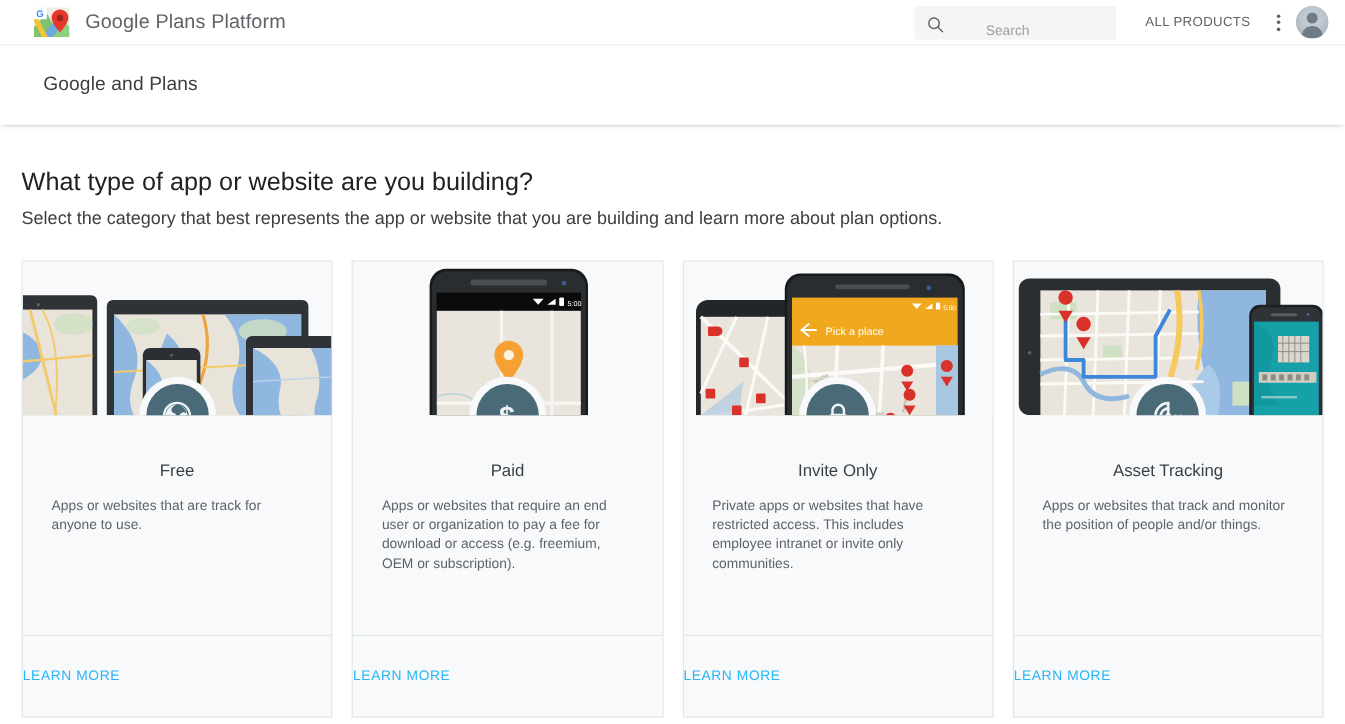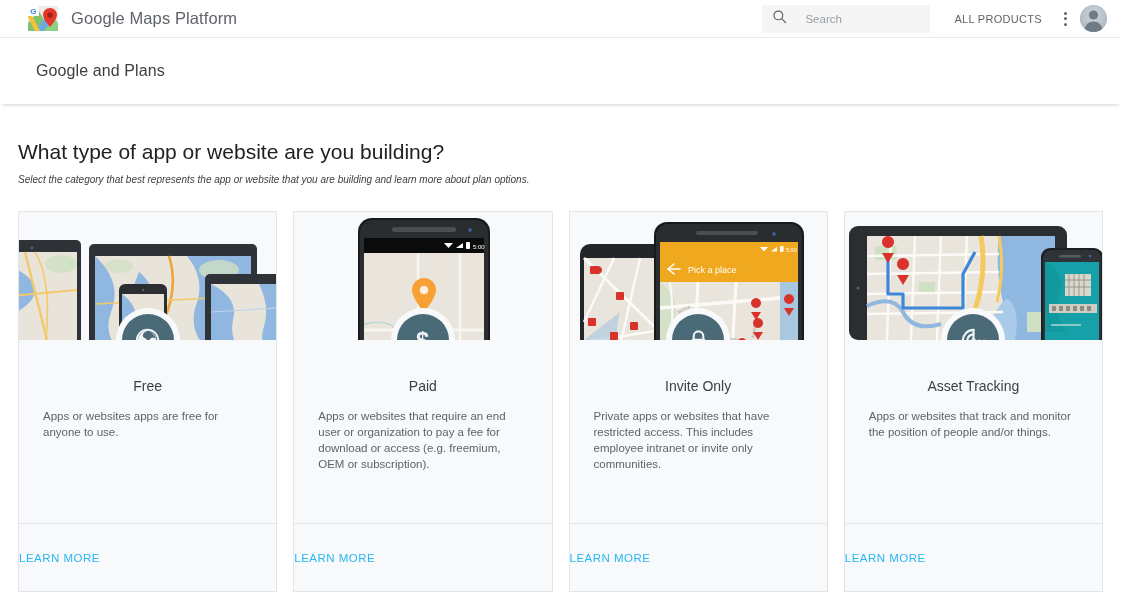--- a/index.html
+++ b/index.html
@@ -70,23 +70,23 @@
   .nav-right {
     margin-left: auto;
     display: flex;
     align-items: center;
   }
   .searchbox {
     width: 168px;
     height: 28px;
     background: #f5f5f5;
     display: flex;
-    align-items: center;
+    align-items: flex-end;
     padding: 0 10px;
-    gap: 16px;
+    gap: 32px;
   }
   .searchbox .search-ic { flex: 0 0 auto; display:block; }
   .search-input {
     border: 0;
     background: transparent;
     outline: none;
     font-family: "Liberation Sans", sans-serif;
     font-size: 11.5px;
     color: #5f6368;
     width: 100%;
@@ -147,24 +147,23 @@
   }
   .headline {
     margin: 0 0 10px 0;
     font-size: 21px;
     font-weight: 400;
     color: #212121;
     letter-spacing: 0;
   }
   .subhead {
     margin: 0 0 26px 0;
-    font-size: 10px;
+    font-size: 15px;
     color: #3c4043;
     font-weight: 400;
-    font-style: italic;
   }
 
   
   .cards {
     display: flex;
     gap: 16px;
   }
   .card {
     width: 260px;
     background: #f7f9fa;
@@ -241,21 +240,21 @@
         <path d="M0 17 L11 5 L22 25 L0 25 Z" fill="#7fc36f"></path>
         <path d="M7 25 L19 9 L30 21 L30 25 Z" fill="#6ea9de"></path>
         <path d="M0 2 L12 25 L7 25 L0 11 Z" fill="#f5c23c"></path>
         <path d="M16 25 L26 12 L30 17 L30 25 Z" fill="#8fd07f"></path>
         <rect x="0" y="0" width="11" height="10" fill="#ffffff"></rect>
         <text x="2.2" y="8" font-family="Liberation Sans, sans-serif" font-size="8" fill="#4285f4" font-weight="bold">G</text>
         <path d="M22 2 C25.9 2 29 5.1 29 9 C29 13.3 22 21 22 21 C22 21 15 13.3 15 9 C15 5.1 18.1 2 22 2 Z" fill="#e5372a"></path>
         <circle cx="22" cy="9" r="2.7" fill="#9c231a"></circle>
       </svg>
     </span>
-    <span class="brand-title">Google Maps Platform</span>
+    <span class="brand-title">Google Plans Platform</span>
   </div>
 
 
   <div class="nav-right">
     <div class="searchbox">
       <span class="search-ic">
         <svg width="15" height="15" viewBox="0 0 20 20">
           <circle cx="8.5" cy="8.5" r="5.8" fill="none" stroke="#5f6368" stroke-width="1.6"></circle>
           <line x1="12.9" y1="12.9" x2="18" y2="18" stroke="#5f6368" stroke-width="1.6" stroke-linecap="round"></line>
         </svg>
@@ -338,21 +337,21 @@
         <div class="card-icon">
           <svg width="27" height="27" viewBox="0 0 24 24">
             <circle cx="12" cy="12" r="9.6" fill="none" stroke="#eef3f5" stroke-width="1.7"></circle>
             <path d="M12 3.4 C9.3 4.4 7.6 6.2 7.9 8.1 C8.2 10.1 10.6 9.8 11.2 11.2 C11.8 12.7 9.9 13.1 9.4 14.6 C8.9 16.1 10.3 17.6 10.1 19 C9.9 20 9.4 20.6 8.6 21 C5.5 19.7 3.4 16.6 3.4 12.9 C3.4 7.6 7.3 3.4 12 3.4 Z" fill="#eef3f5"></path>
             <path d="M14 4.2 C15.7 4.8 18 6.4 19.1 8.2 C19.9 9.5 18.6 10 17.5 9.5 C16.2 8.9 15.1 9.8 14.2 10.9 C13.2 12.2 14.6 13.4 16.2 13.3 C18 13.2 19.6 12.6 20.4 13.7 C21.1 14.7 20 16.8 18.6 18.2 C21.3 14.2 20.3 7.3 14 4.2 Z" fill="#eef3f5"></path>
           </svg>
         </div>
       </div>
       <div class="card-body">
         <div class="card-title">Free</div>
-        <p class="card-desc">Apps or websites apps are free for anyone to use.</p>
+        <p class="card-desc">Apps or websites that are track for anyone to use.</p>
       </div>
       <div class="card-footer">
         <a class="learn-more">LEARN MORE</a>
       </div>
     </div>
 
     <div class="card">
       <div class="card-media">
         <div class="scene">
           <svg width="260" height="128" viewBox="0 0 260 128" preserveAspectRatio="none">

